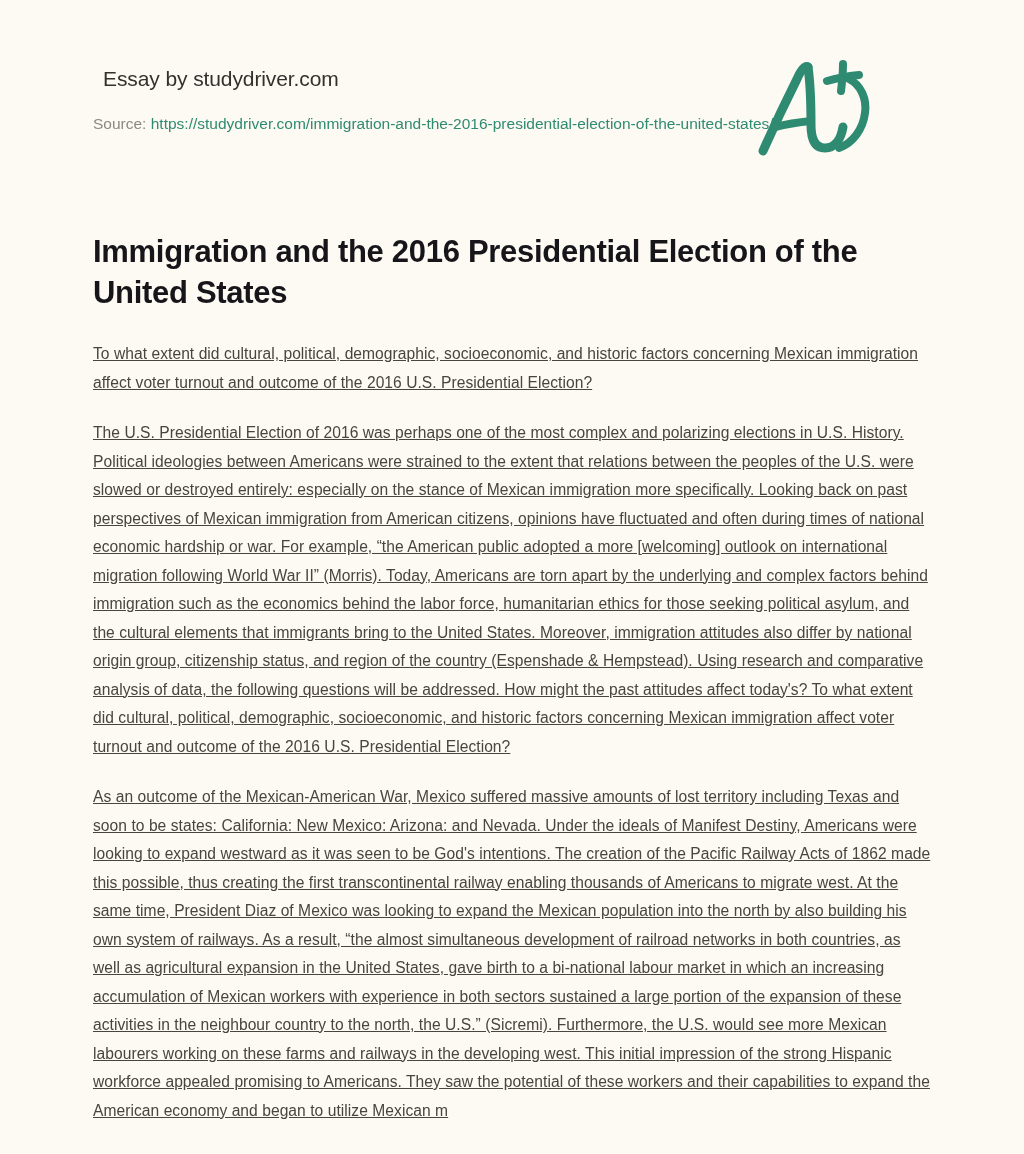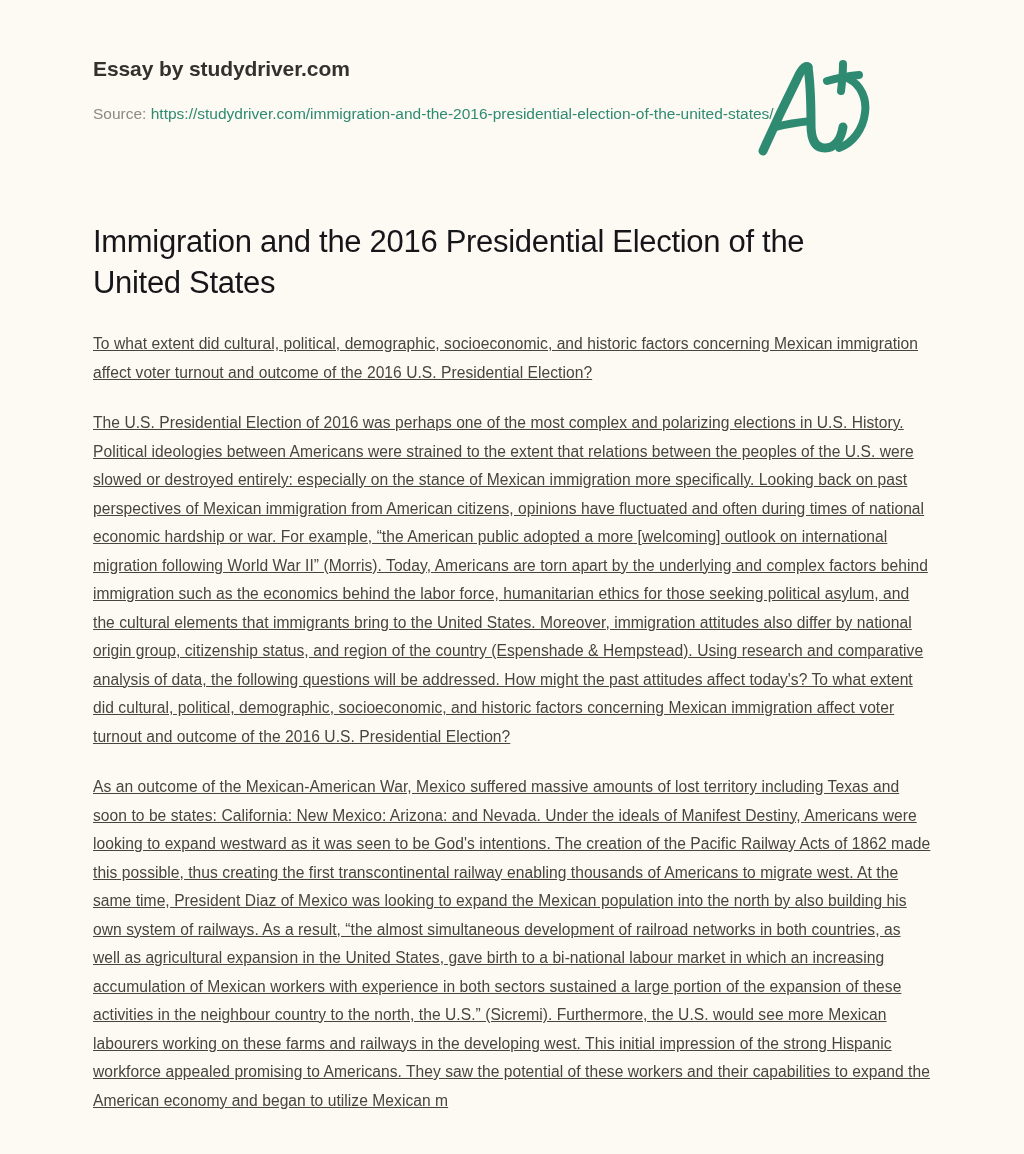--- a/index.html
+++ b/index.html
@@ -25,25 +25,25 @@
   }
 
   
   .header {
     position: relative;
     padding-top: 56px;
   }
 
   .byline {
     font-size: 21px;
-    font-weight: bold;
+    font-weight: normal;
     color: #33302E;
     letter-spacing: -0.1px;
     line-height: 1.2;
-    margin: 0;
+    margin: 10px;
   }
 
   .source-line {
     margin-top: 20px;
     font-size: 15.5px;
     line-height: 26px;
     color: #8C8884;
     max-width: 700px;
     word-break: break-word;
   }
@@ -70,21 +70,21 @@
     display: block;
     width: 140px;
     height: 110px;
   }
 
   
   .doc-title {
     margin: 0;
     padding-top: 95px;
     font-size: 31px;
-    font-weight: normal;
+    font-weight: bold;
     line-height: 1.32;
     color: #16161A;
     letter-spacing: -0.3px;
     max-width: 800px;
   }
 
   
   .body-content {
     padding-top: 26px;
     max-width: 845px;

